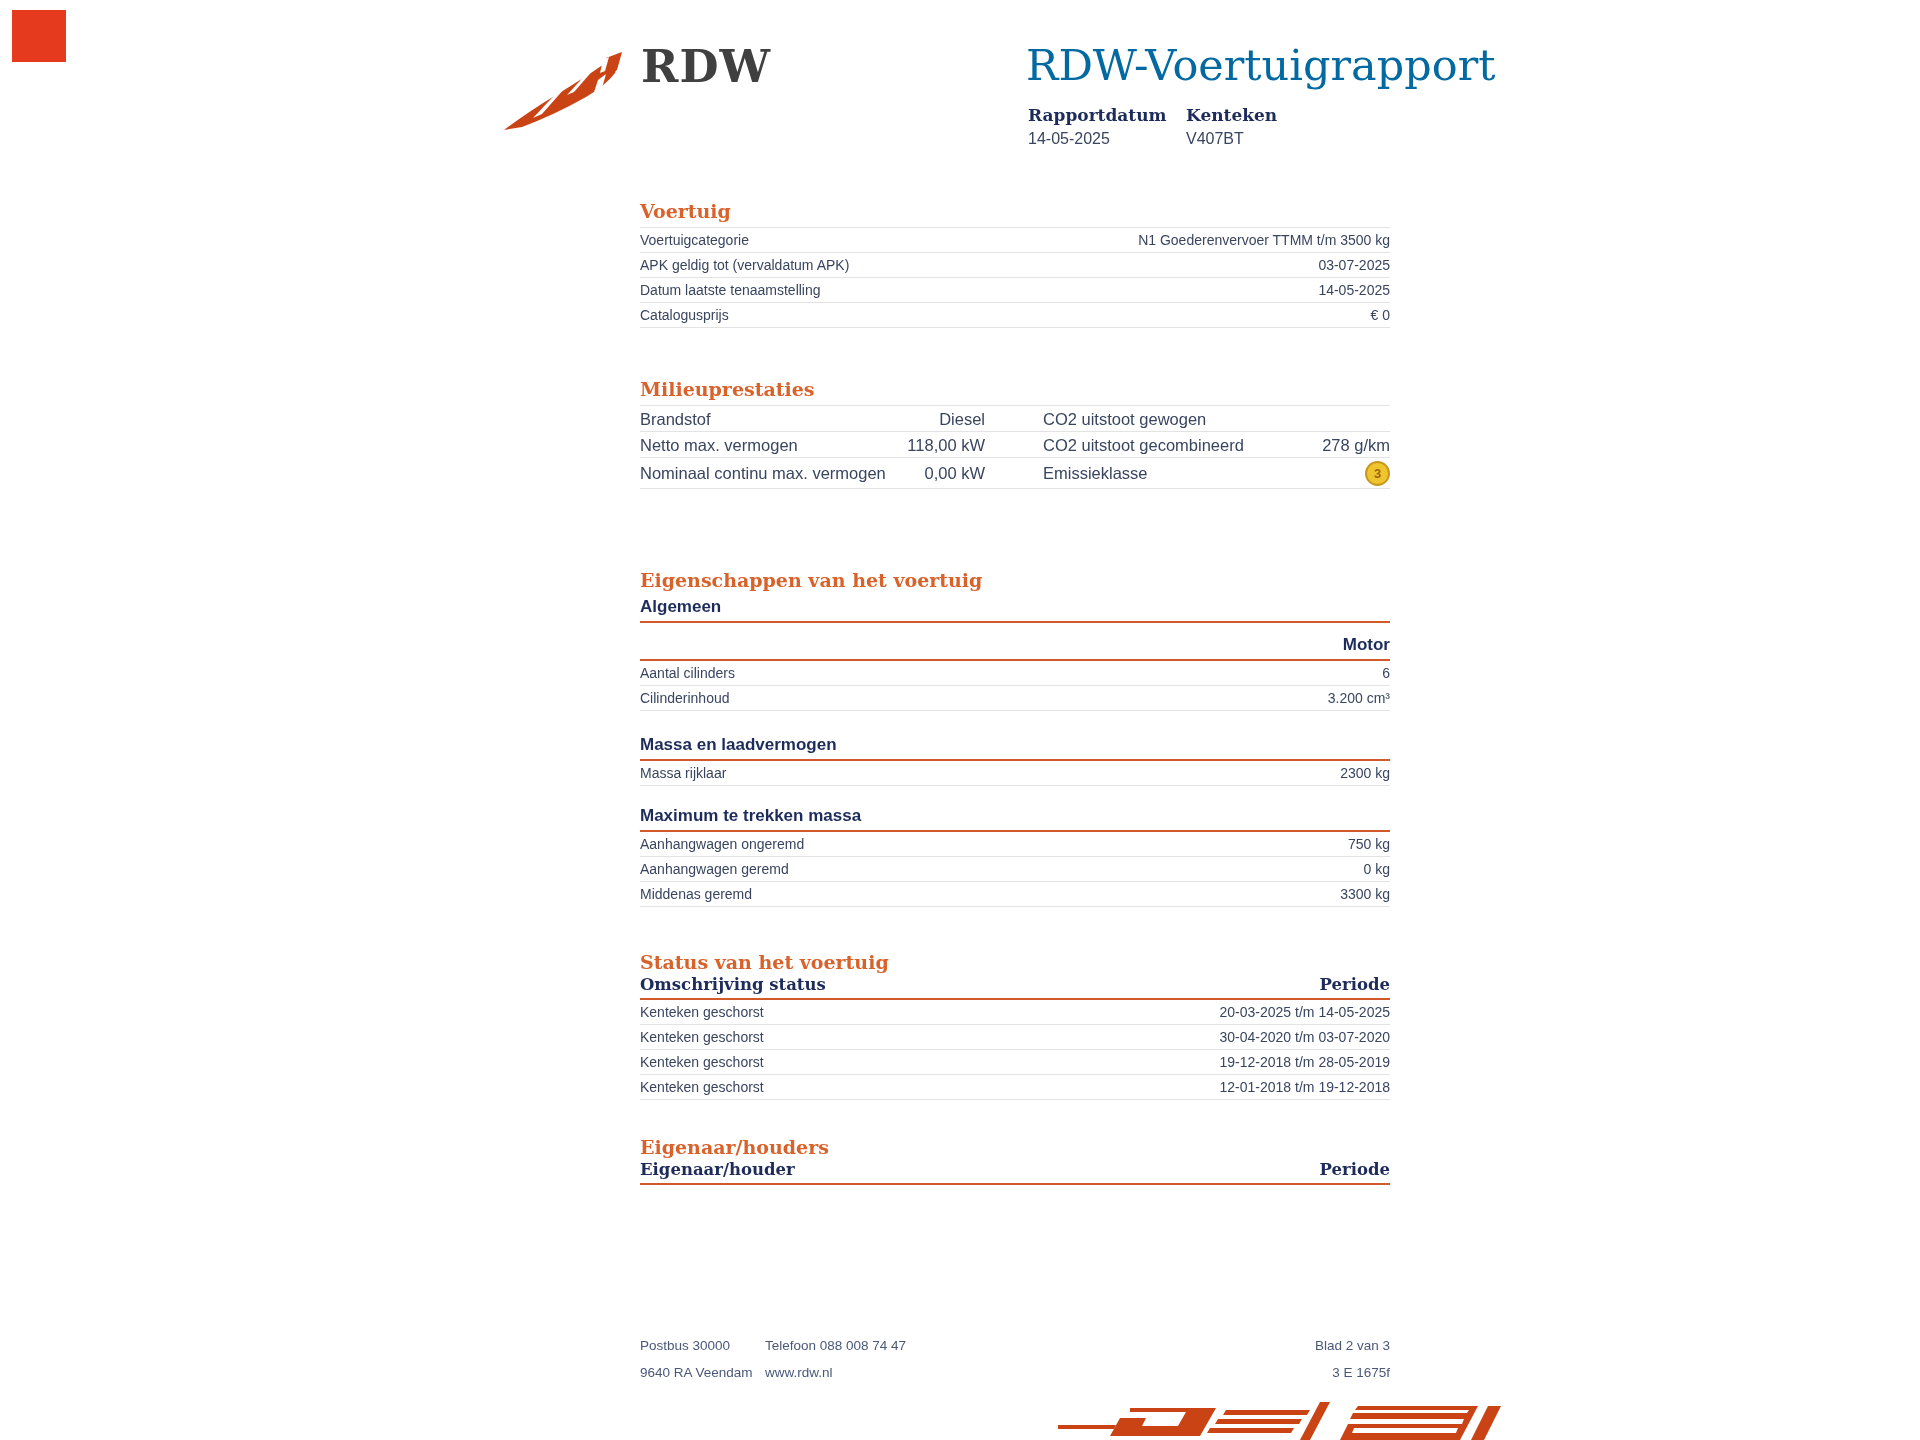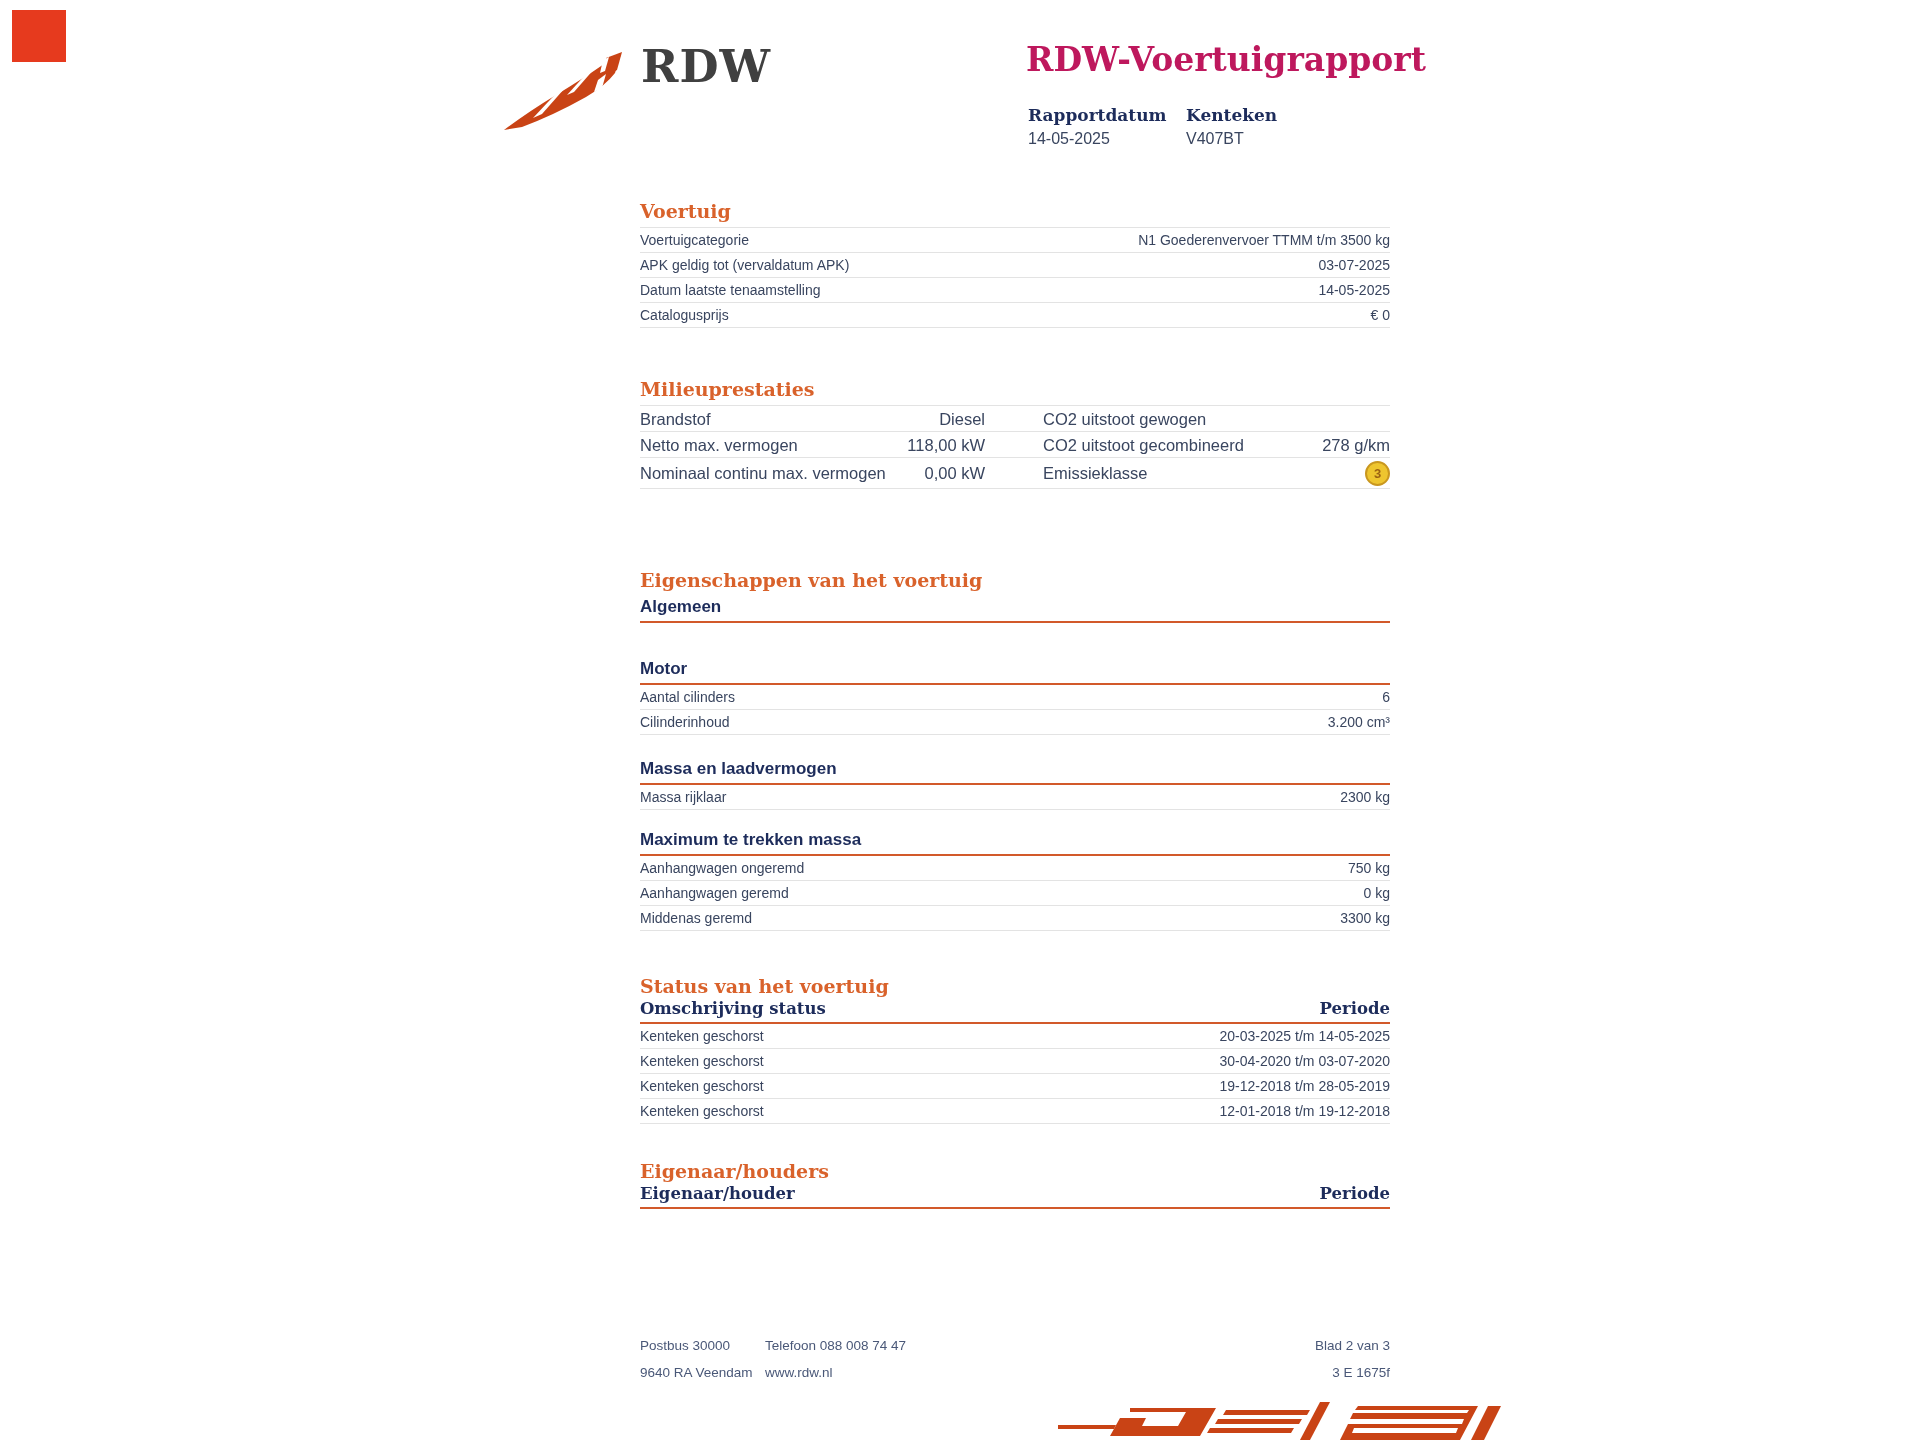--- a/index.html
+++ b/index.html
@@ -7,21 +7,21 @@
     width:1920px;height:1440px;position:relative;background:#ffffff;
     font-family:"Liberation Sans", sans-serif;overflow:hidden;
     color:#39455f;
   }
   .serif{font-family:"DejaVu Serif", serif;}
   
   #corner-marker{position:absolute;left:12px;top:10px;width:54px;height:52px;background:#e63a1e;}
   
   #logo-wing{position:absolute;left:502px;top:50px;width:122px;height:82px;}
   #logo-text{position:absolute;left:641px;top:40px;font-size:45px;font-weight:bold;color:#404040;letter-spacing:1px;}
-  #page-title{position:absolute;left:1026px;top:40px;font-size:33px;font-weight:bold;color:#be185d;}
+  #page-title{position:absolute;left:1026px;top:40px;font-size:43px;font-weight:normal;color:#0369a1;}
   .hmeta-label{position:absolute;top:105px;font-size:17px;font-weight:bold;color:#1d2c5b;}
   .hmeta-value{position:absolute;top:130px;font-size:16px;color:#39455f;}
   #rapportdatum-label,#rapportdatum-value{left:1028px;}
   #kenteken-label,#kenteken-value{left:1186px;}
   
   #doc{position:absolute;left:640px;top:200px;width:750px;}
   .sec-head{font-size:19px;font-weight:bold;color:#d9622b;line-height:22px;margin:0;}
   .rows{border-top:1px solid #e3e3e3;margin-top:5px;}
   .row{display:flex;justify-content:space-between;align-items:center;
        padding:3px 0 2px 0;border-bottom:1px solid #e3e3e3;
@@ -123,21 +123,21 @@
         <span class="badge">3</span>
       </span>
     </div>
   </div>
 
   <h2 class="sec-head serif" style="margin-top:80px;">Eigenschappen van het voertuig</h2>
 
   <h3 class="sub-head" style="margin-top:6px;">Algemeen</h3>
   <div class="orange-rule"></div>
 
-  <h3 class="sub-head" style="margin-top:36px;">Motor</h3>
+  <h3 class="sub-head" style="margin-top:12px;text-align:right;">Motor</h3>
   <div class="orange-rule"></div>
   <div>
     <div class="row">
       <span>Aantal cilinders</span>
       <span>6</span>
     </div>
     <div class="row">
       <span>Cilinderinhoud</span>
       <span>3.200 cm³</span>
     </div>

